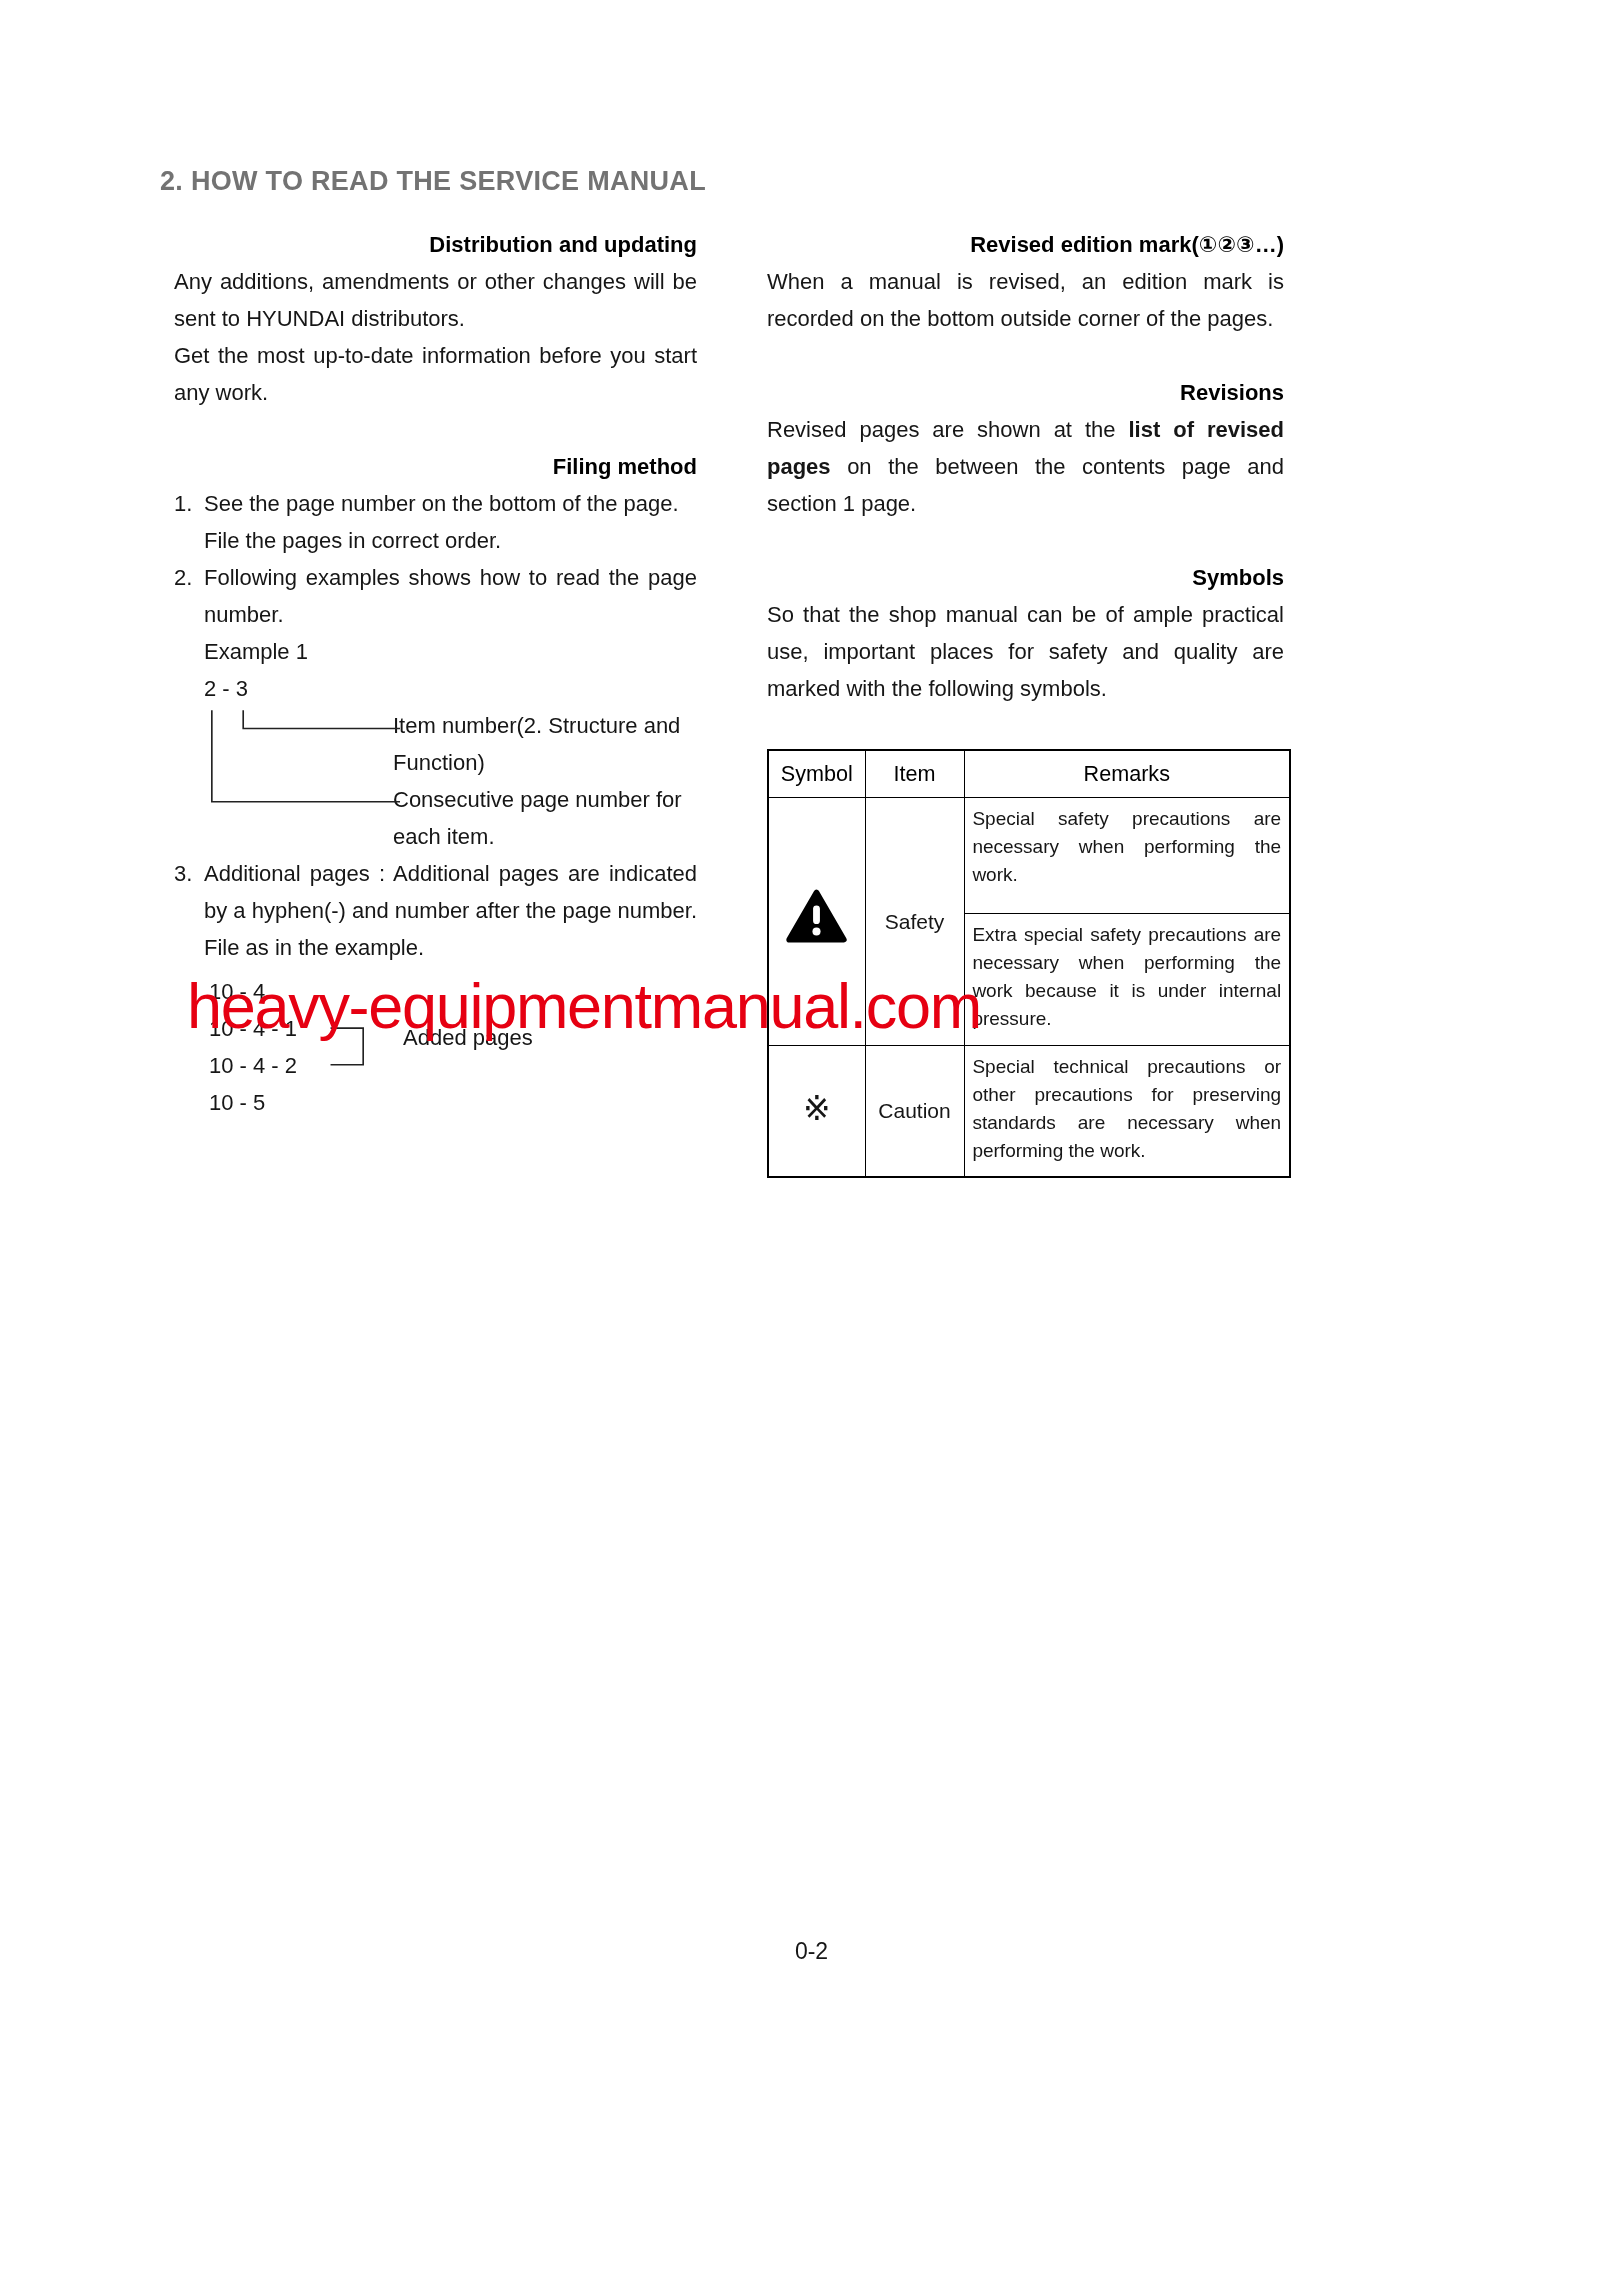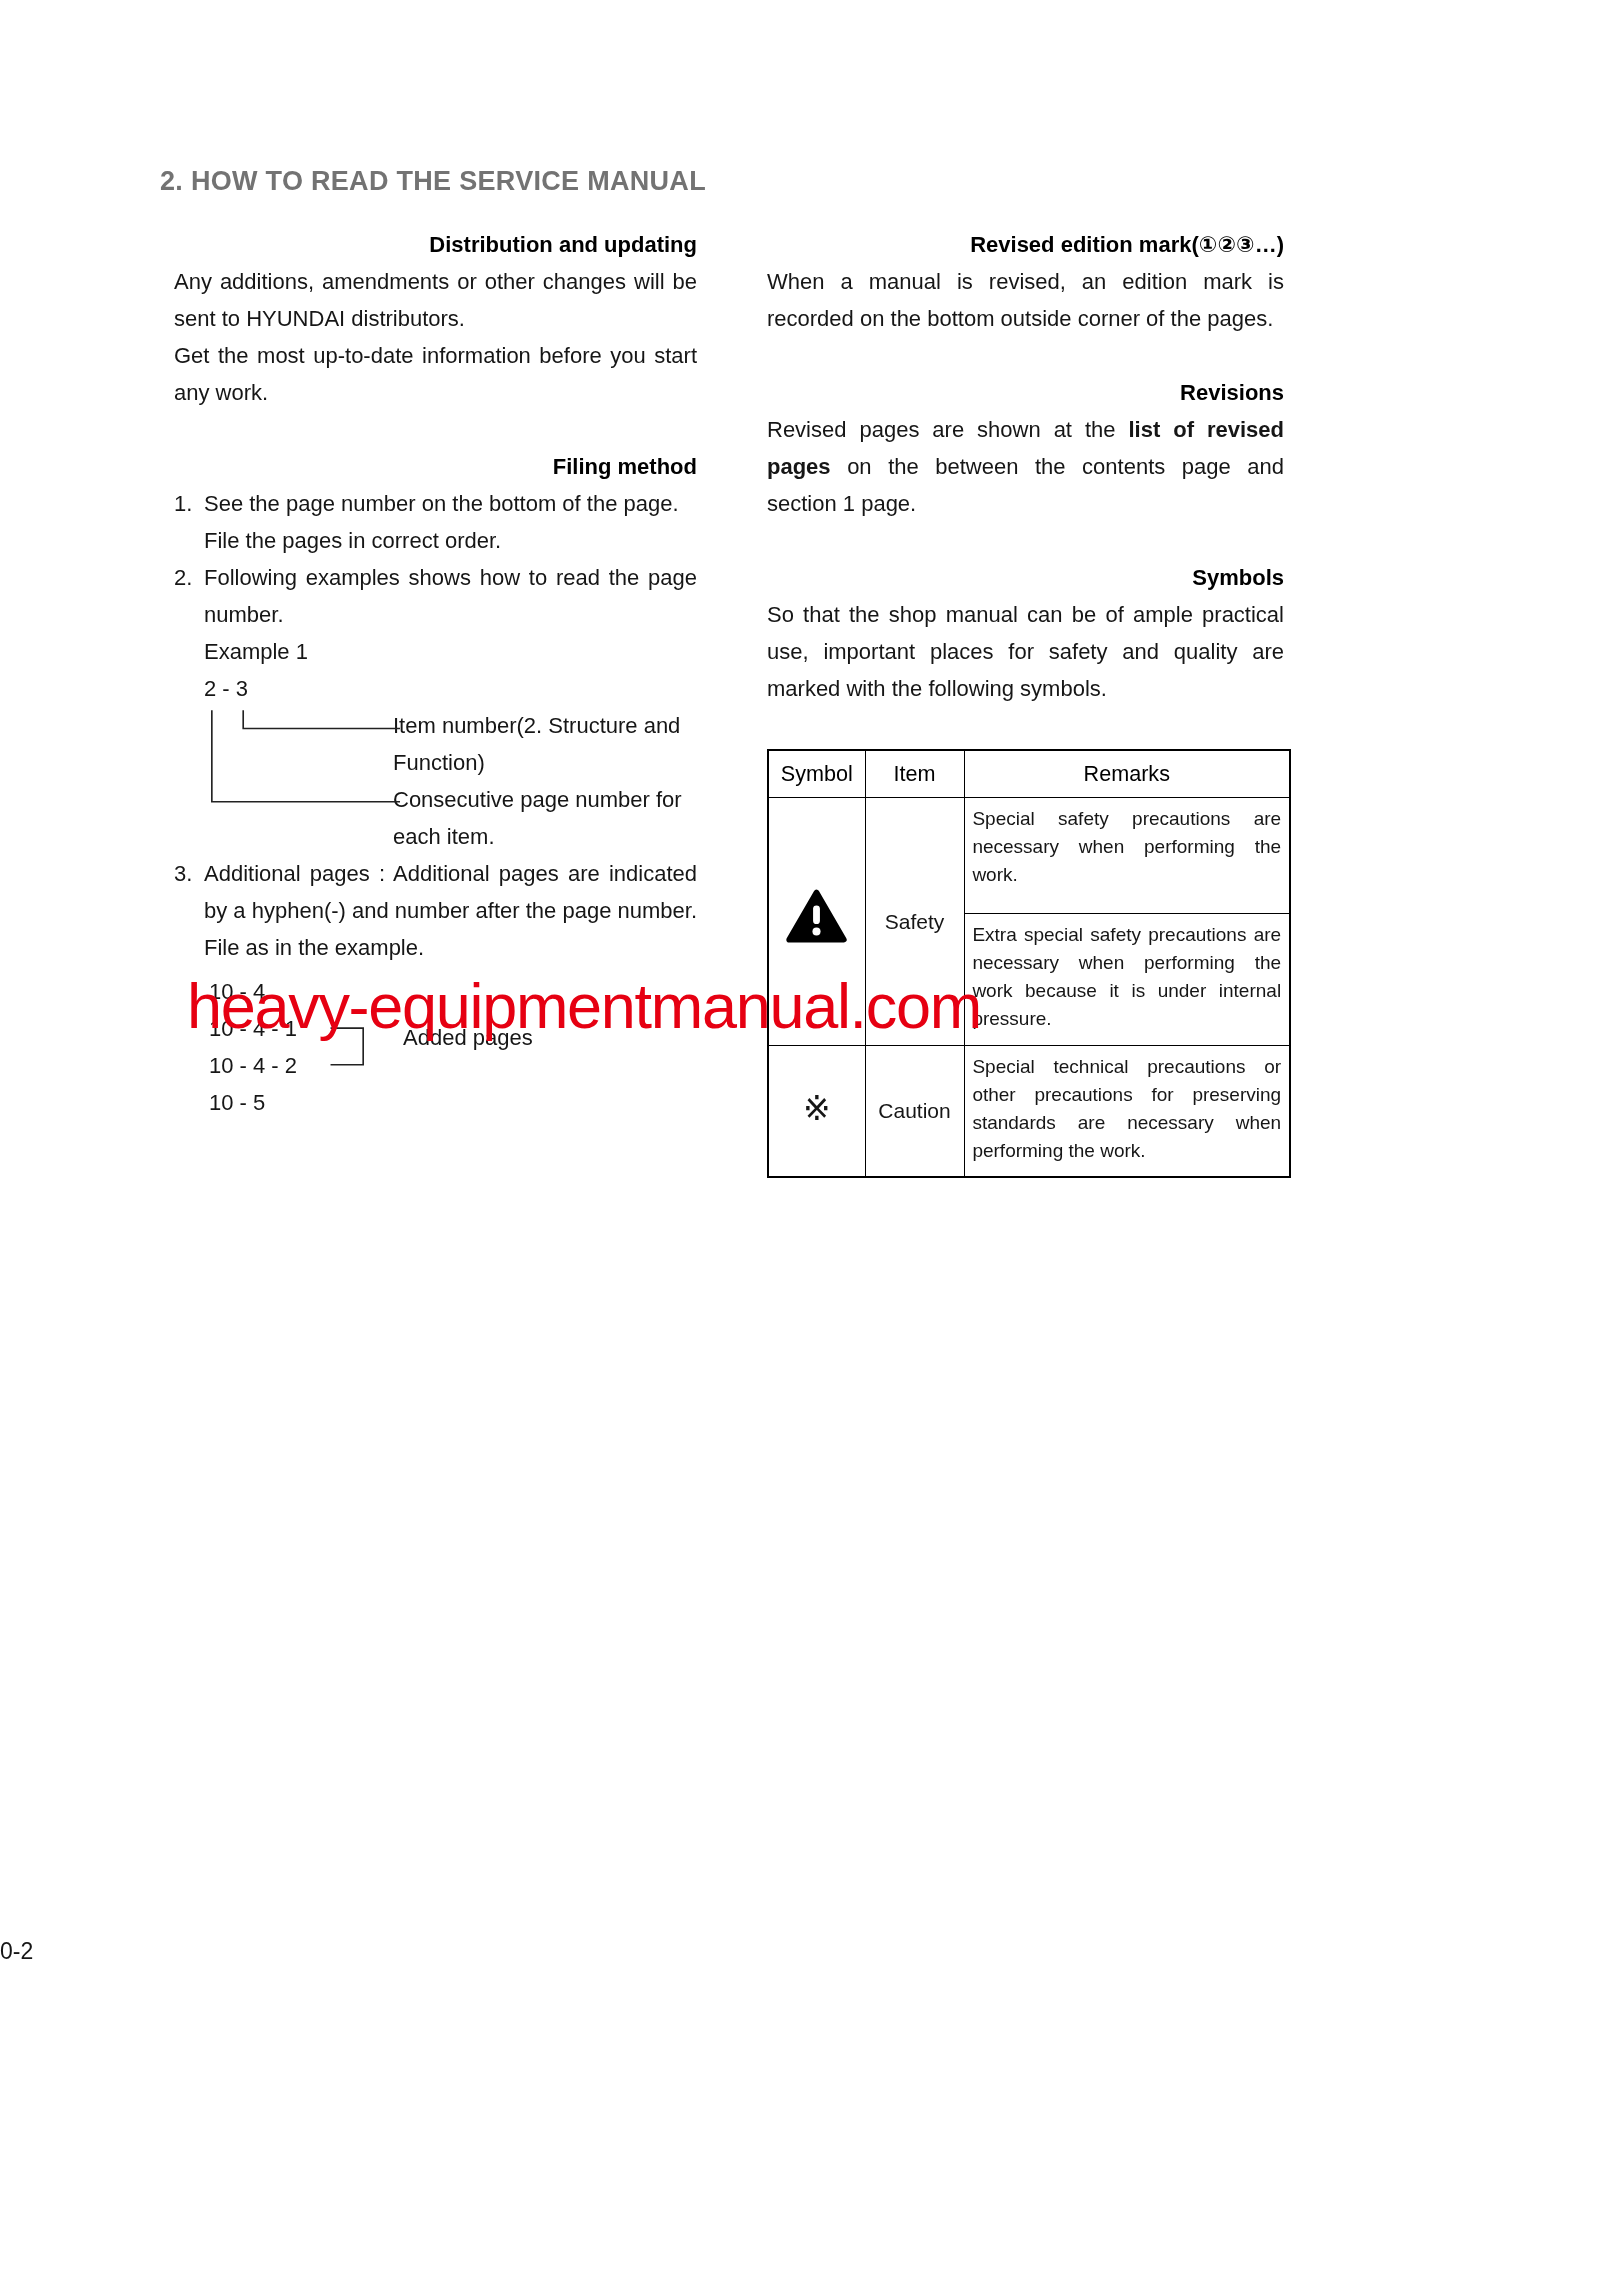--- a/index.html
+++ b/index.html
@@ -59,21 +59,21 @@
   .caution-glyph { font-size:33px; font-family:"DejaVu Sans",sans-serif; }
 
   .watermark {
     position:absolute; left:187px; top:970px; z-index:10;
     font-size:63px; font-weight:400; letter-spacing:-1.3px;
     white-space:nowrap; pointer-events:none;
   }
 
   .footer-page {
     position:absolute; left:0; top:1938px; width:1623px;
-    font-size:23px;
+    text-align:center; font-size:23px;
   }
 </style>
 </head>
 <body>
 
 <div class="page">
 
   <div class="doc-title">2. HOW TO READ THE SERVICE MANUAL</div>
 
   <div class="col col-left">

